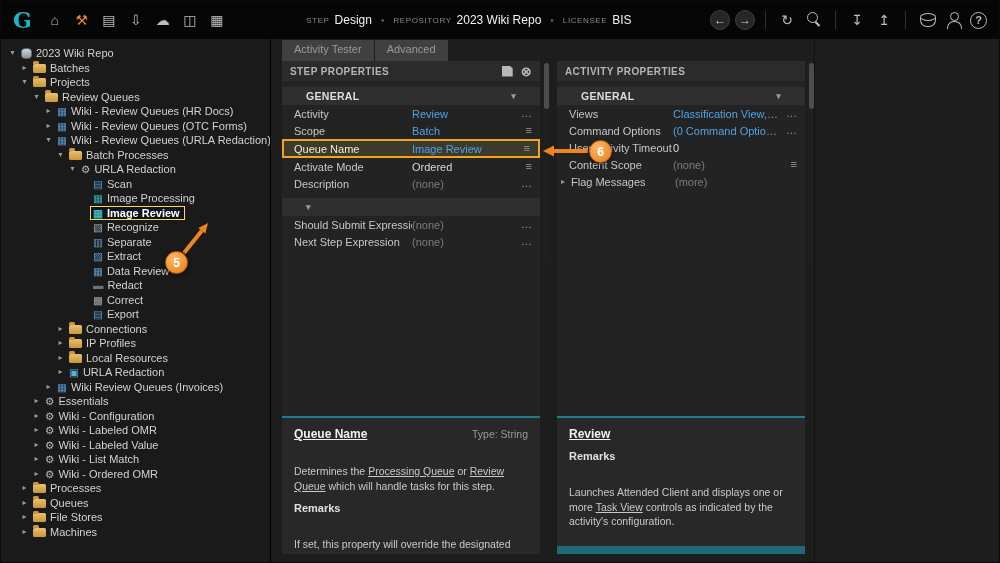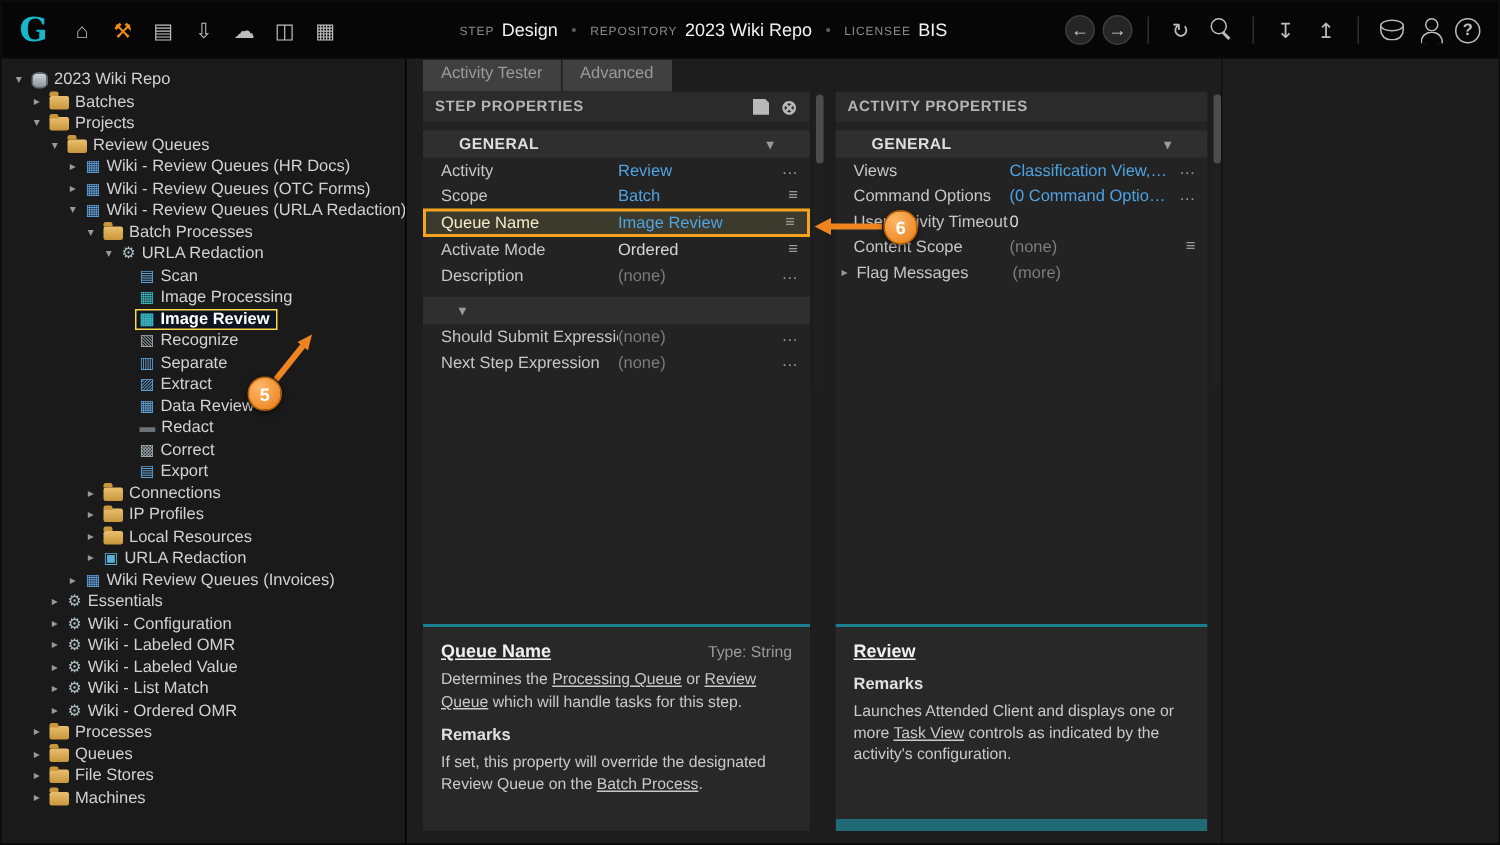--- a/index.html
+++ b/index.html
@@ -71,21 +71,21 @@
   .pctl{flex:none;color:#9a9a9a;margin-left:6px;cursor:pointer;font-size:11px;line-height:1}
   .prow.hl{border:2px solid #f5a21d;background:#3c3a2c;height:19px;padding-left:10px}
   .prow.hl .plab{color:#f4ecca}
 
   
   .help{position:absolute;left:0;right:0;bottom:0;top:355px;background:#282828;border-top:2px solid #1b7e8c;
     padding:9px 12px;overflow:hidden}
   .help-head{display:flex;align-items:baseline}
   .help-title{font-size:12px;font-weight:bold;color:#f0f0f0;text-decoration:underline;flex:1}
   .help-type{font-size:10.5px;color:#9a9a9a}
-  .help-body{font-size:10.5px;color:#c9c9c9;line-height:1.4;margin-top:5px}
+  .help-body{font-size:10.5px;color:#c9c9c9;line-height:1.4;margin-top:23px}
   .hlink{color:#c9c9c9;text-decoration:underline;cursor:pointer}
   .help-remarks{font-size:11px;font-weight:bold;color:#e0e0e0;margin-top:9px}
   .strip{position:absolute;left:0;right:0;bottom:0;height:8px;background:#1f6a75}
 
   
   .vsb{position:absolute;top:22px;width:8px;height:200px;background:#1f1f1f;border-radius:4px}
   .vsb .thumb{position:absolute;left:1.5px;top:2px;width:5px;height:46px;border-radius:3px;background:#4d4d4d}
   .vsb1{left:270px}.vsb2{left:535px}
   .vdiv{position:absolute;left:542px;top:0;bottom:0;width:1px;background:#111}
 

